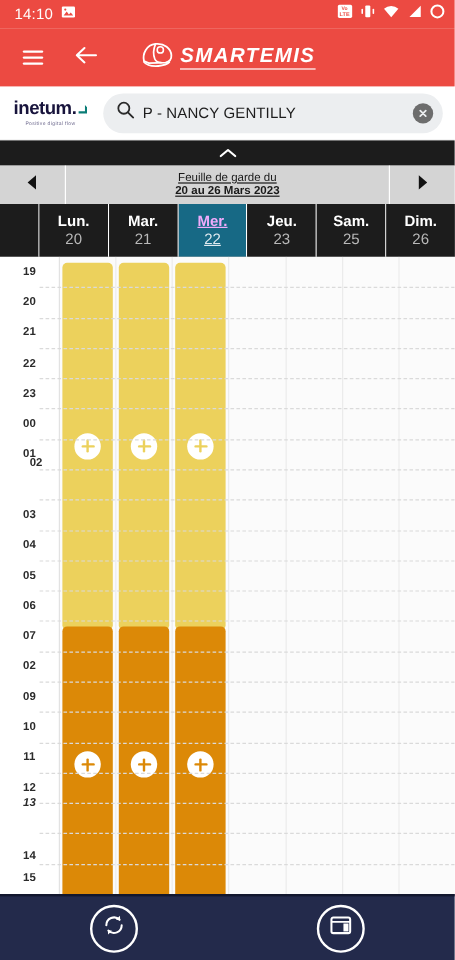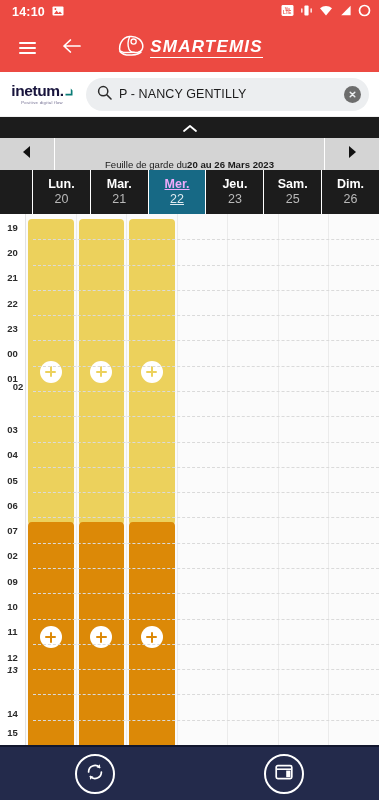--- a/index.html
+++ b/index.html
@@ -12,21 +12,21 @@
   }
   #app { position: relative; width: 379px; height: 800px; display: flex; flex-direction: column; }
 
   
   .statusbar {
     height: 24px; background: #ec4a42; color: #ffffff;
     display: flex; align-items: center; justify-content: space-between;
     padding: 0 8px 0 12px; flex: 0 0 auto;
   }
   .sb-left { display: flex; align-items: center; gap: 7px; }
-  .sb-time { font-size: 12.5px; font-weight: 700; letter-spacing: .2px; }
+  .sb-time { font-size: 12.5px; font-weight: 400; letter-spacing: .2px; }
   .sb-right { display: flex; align-items: center; gap: 6px; }
   .sb-ico { display: block; }
 
   
   .appbar {
     height: 48px; background: #ec4a42; color: #fff;
     display: flex; align-items: center; flex: 0 0 auto;
     padding: 0 12px; position: relative;
   }
   .ab-btn { width: 30px; height: 30px; display: flex; align-items: center; justify-content: center; cursor: pointer; }
@@ -74,22 +74,22 @@
   
   .weeknav {
     height: 32px; background: #d4d4d4; display: flex; align-items: stretch; flex: 0 0 auto;
   }
   .wn-arrow {
     width: 55px; display: flex; align-items: center; justify-content: center; cursor: pointer;
   }
   .wn-arrow.left { border-right: 1px solid #ffffff; }
   .wn-arrow.right { border-left: 1px solid #ffffff; }
   .wn-label {
-    flex: 1 1 auto; display: flex; flex-direction: row; align-items: flex-end;
-    justify-content: center; color: #1a1a1a; line-height: 1.15;
+    flex: 1 1 auto; display: flex; flex-direction: column; align-items: center;
+    justify-content: center; color: #1a1a1a; line-height: 1.15; text-decoration: underline;
   }
   .wn-l1 { font-size: 9.6px; }
   .wn-l2 { font-size: 9.6px; font-weight: 700; }
 
   
   .dayhead { height: 44px; display: flex; background: #1c1c1c; flex: 0 0 auto; }
   .dh-gutter { width: 33px; flex: 0 0 auto; background: #1c1c1c; border-right: 1px solid #fff; }
   .dh-cell {
     flex: 1 1 0; background: #1c1c1c; color: #fff;
     display: flex; flex-direction: column; align-items: center; justify-content: center;
@@ -98,21 +98,21 @@
   .dh-cell:last-child { border-right: none; }
   .dh-cell.sel { background: #176985; }
   .dh-d { font-size: 12.5px; font-weight: 700; }
   .dh-n { font-size: 12.5px; color: #b9b9b9; font-weight: 400; }
   .dh-cell.sel .dh-d, .dh-cell.sel .dh-n { color: #f0abfc; text-decoration: underline; }
   .dh-cell.sel .dh-n { color: #dfeaf0; }
 
   
   .calwrap { flex: 1 1 auto; position: relative; display: flex; background: #fbfbfb; overflow: hidden; }
   .gutter {
-    width: 26px; flex: 0 0 auto; background: #ffffff; position: relative;
+    width: 50px; flex: 0 0 auto; background: #ffffff; position: relative;
     border-right: 1px solid #e2e2e2;
   }
   .hour-lbl {
     position: absolute; left: 0; right: 0; text-align: center;
     font-size: 9.5px; font-weight: 700; color: #2b2b2b;
     transform: translateY(-50%);
   }
   .cols { flex: 1 1 auto; position: relative; display: flex; background: #fbfbfb; }
   .col { flex: 1 1 0; position: relative; border-right: 1px solid #ebebeb; }
   .col:last-child { border-right: none; }

